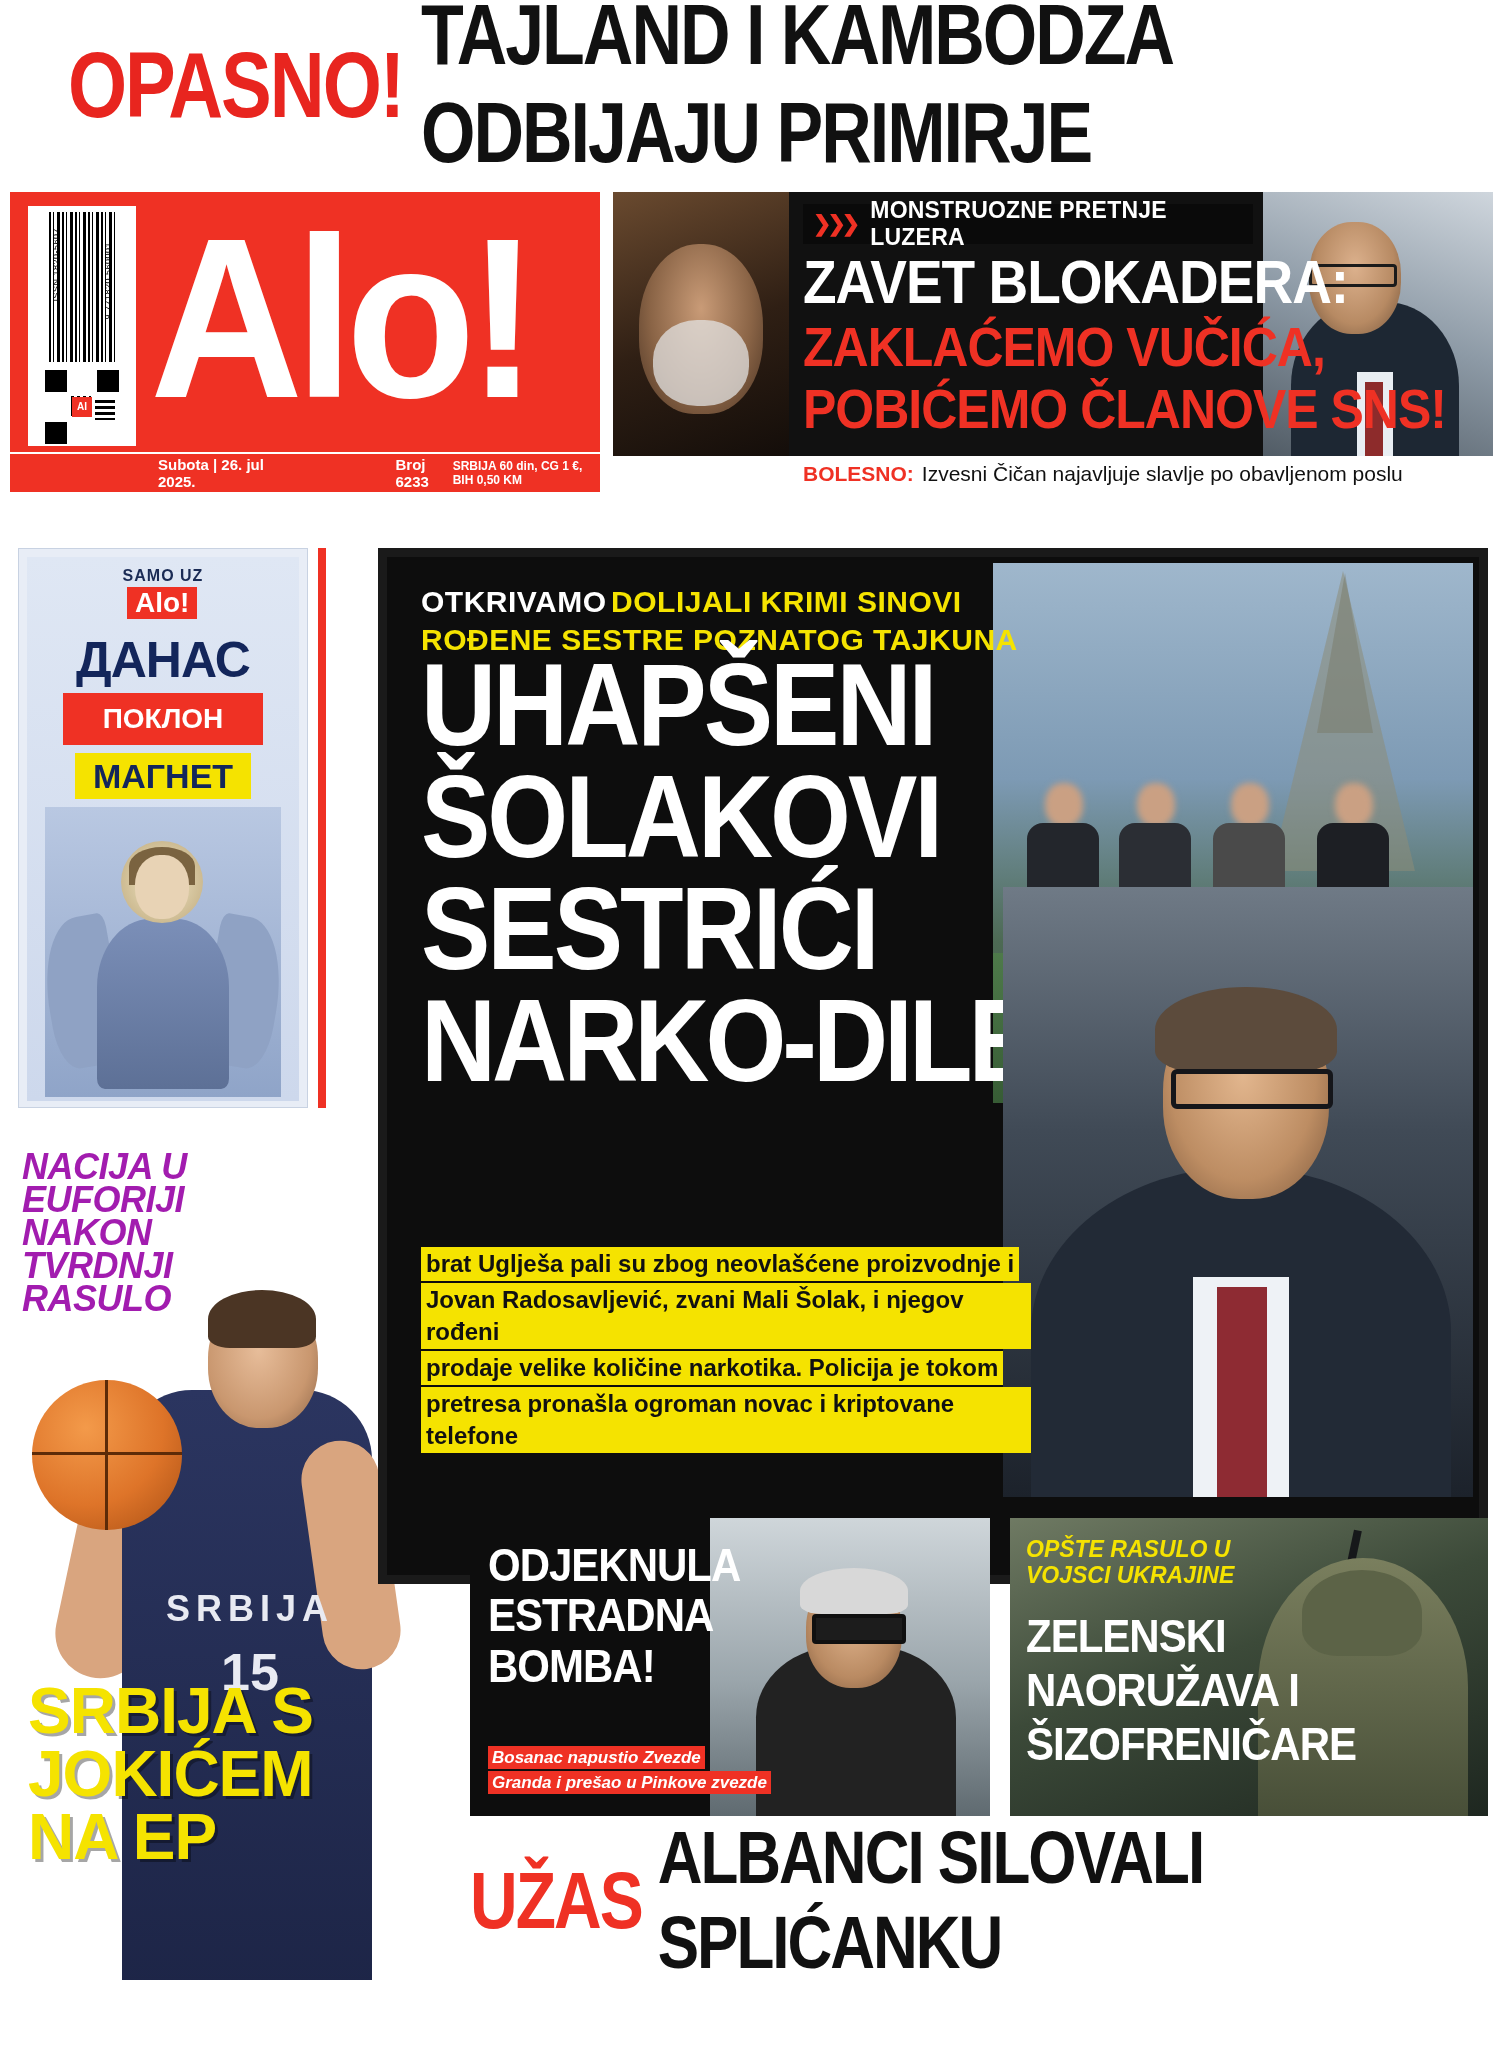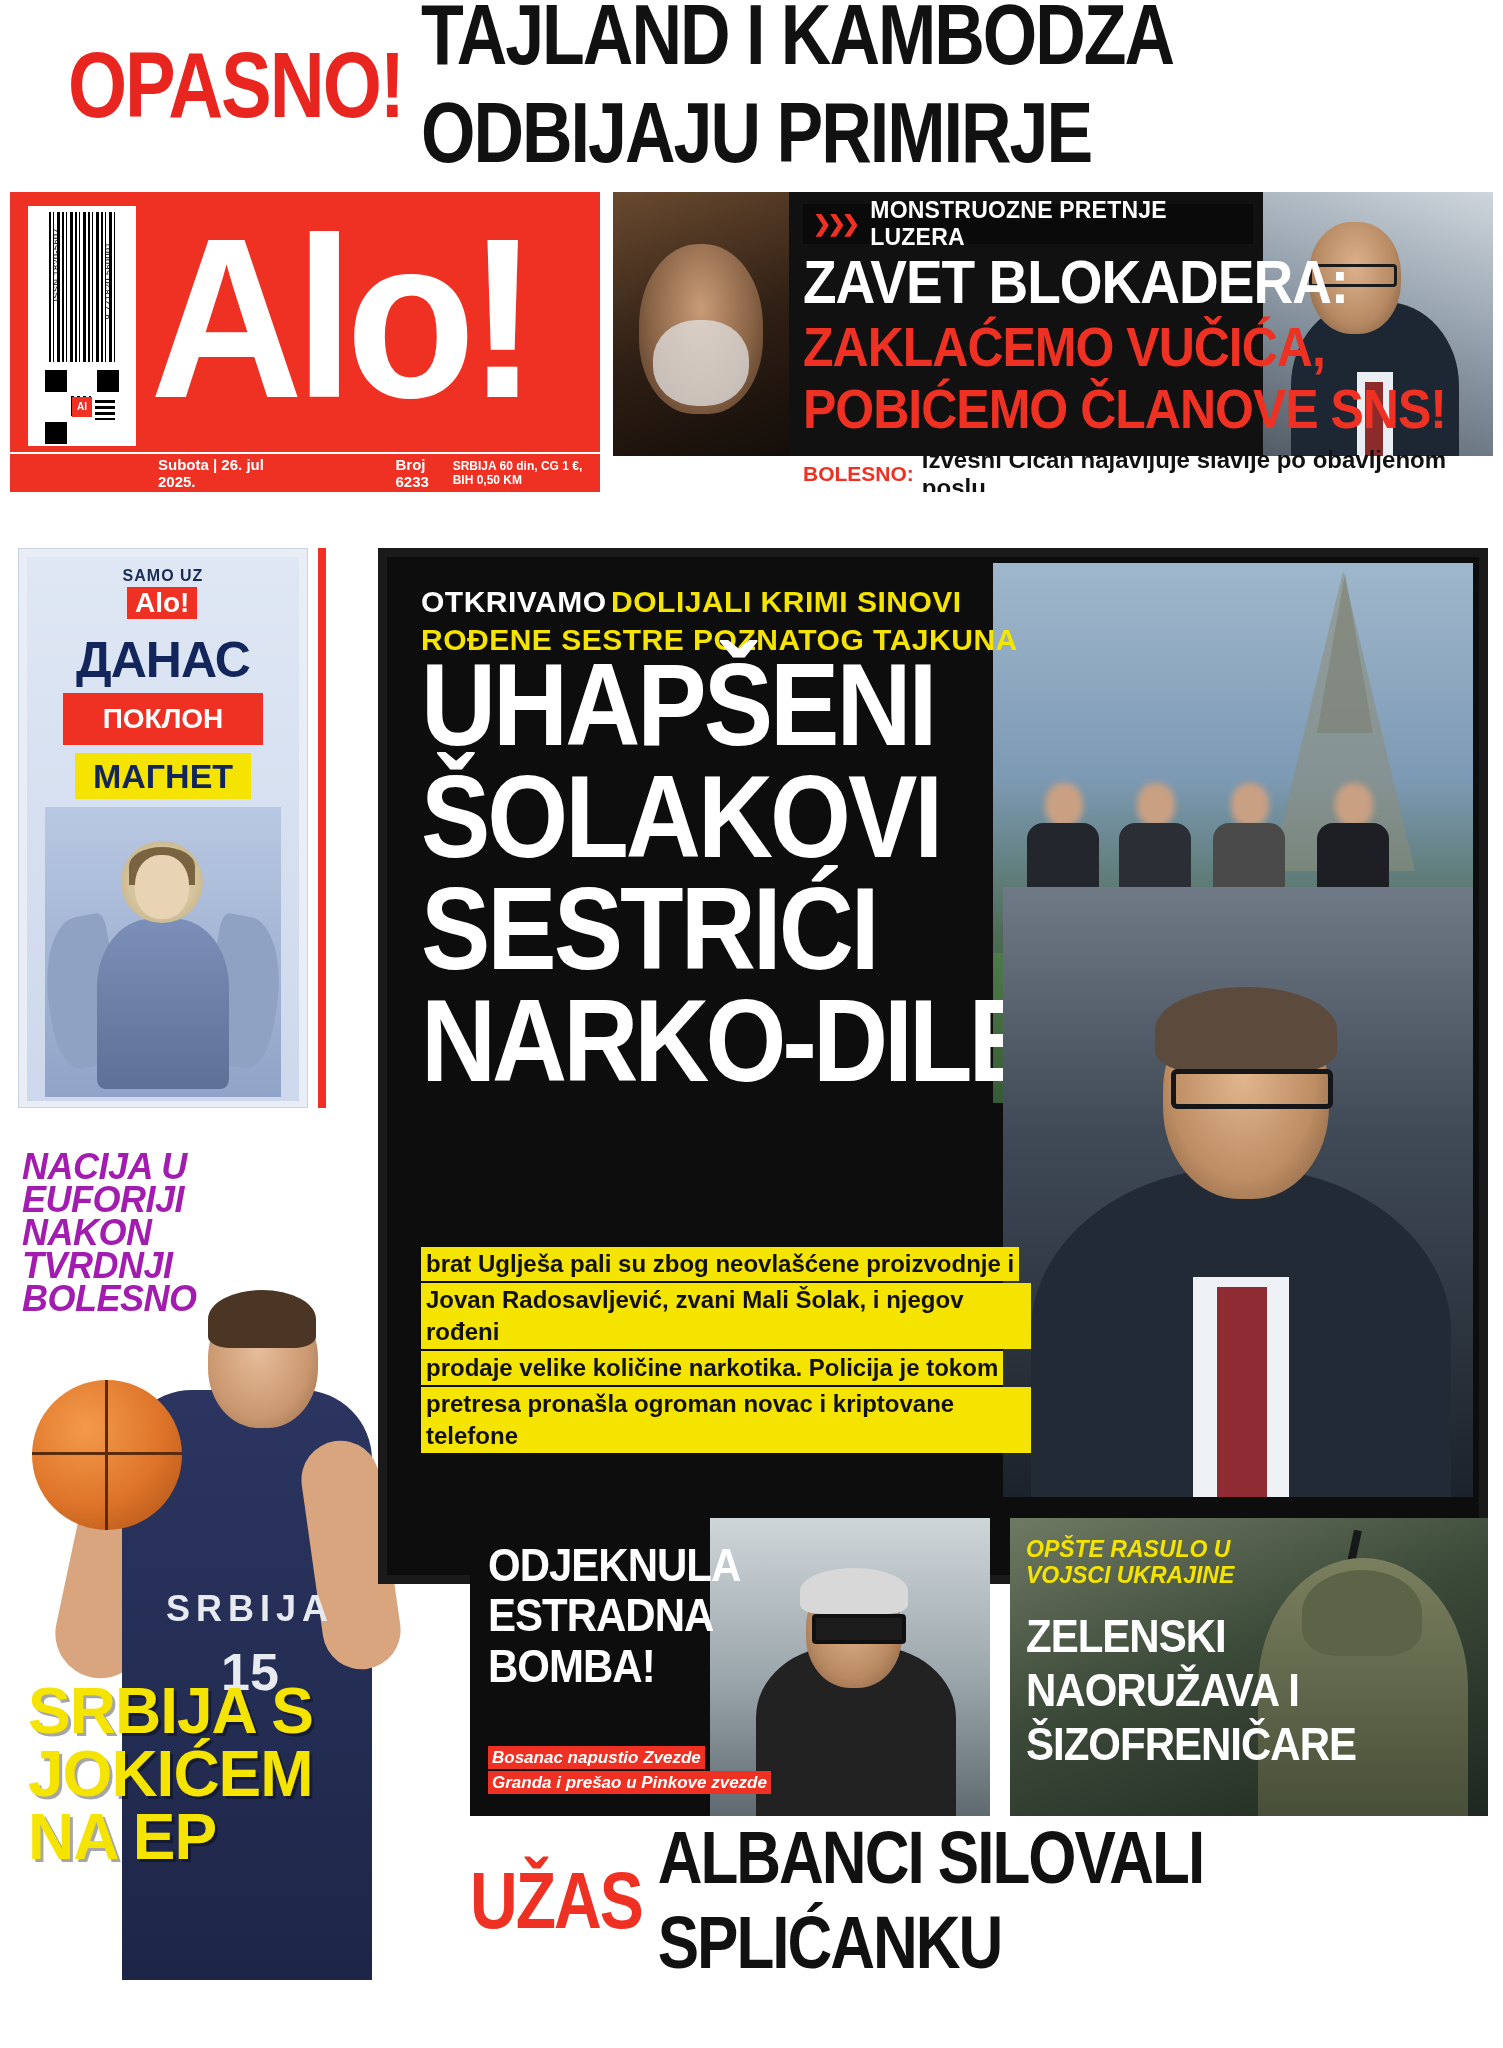--- a/index.html
+++ b/index.html
@@ -273,21 +273,21 @@
     position: absolute;
     left: 0; bottom: 0;
     width: 880px; height: 36px;
     background: #fff;
     display: flex;
     align-items: center;
     padding-left: 190px;
     box-sizing: border-box;
   }
   .tr-b-red { color:#ef3124; font-weight:900; font-size: 21px; margin-right: 8px; }
-  .tr-b-blk { color:#111; font-weight:700; font-size: 24px; }
+  .tr-b-blk { color:#111; font-weight:400; font-size: 21px; }
 
   
   .promo {
     position: absolute;
     left: 18px; top: 548px;
     width: 290px; height: 560px;
     background: #e8edf6;
     border: 1px solid #c8d2e2;
     box-sizing: border-box;
     overflow: hidden;
@@ -813,21 +813,21 @@
         <div class="icon-hair"></div>
         <div class="icon-face"></div>
       </div>
     </div>
   </div>
   <div class="red-rule"></div>
 
   <div class="jokic-kicker">
     <div>NACIJA U EUFORIJI</div>
     <div>NAKON TVRDNJI</div>
-    <div>BOLESNO</div>
+    <div>RASULO</div>
   </div>
   <div class="jokic-photo">
     <div class="jk-arm-l"></div>
     <div class="jk-body"></div>
     <div class="jk-arm-r"></div>
     <div class="jk-head"></div>
     <div class="jk-hair"></div>
     <div class="jk-ball"></div>
     <div class="jk-srbija">SRBIJA</div>
     <div class="jk-num">15</div>

